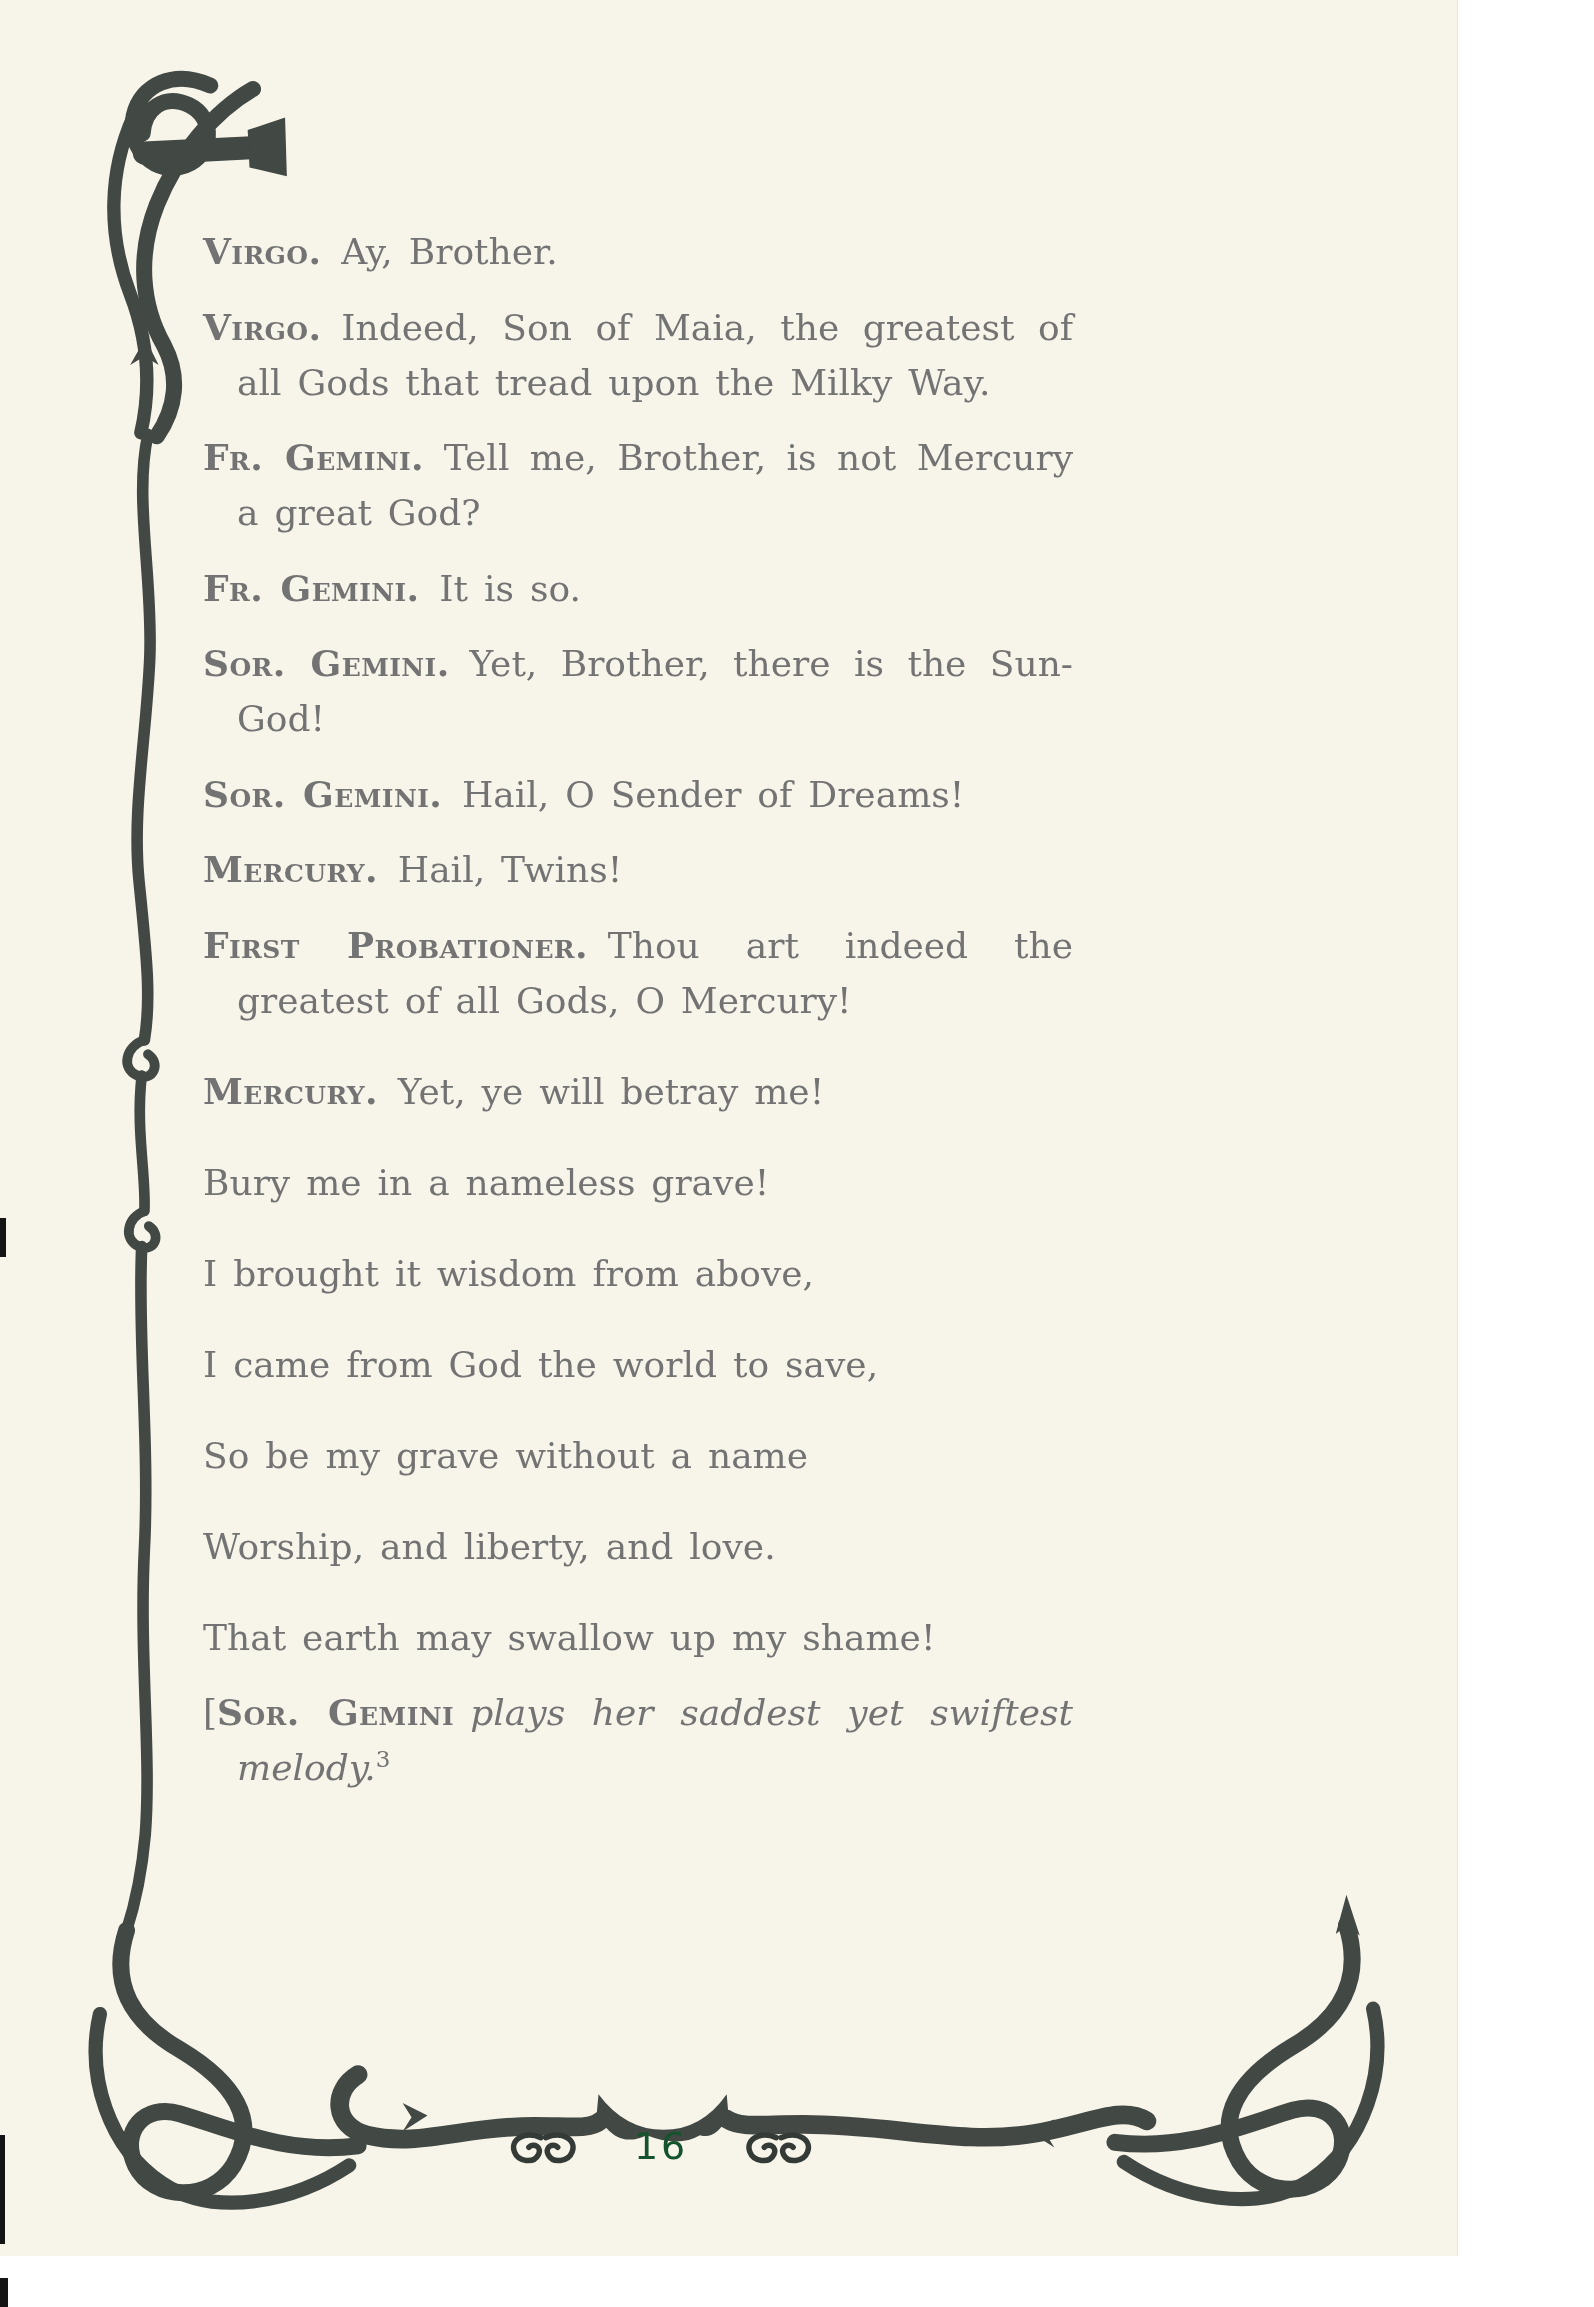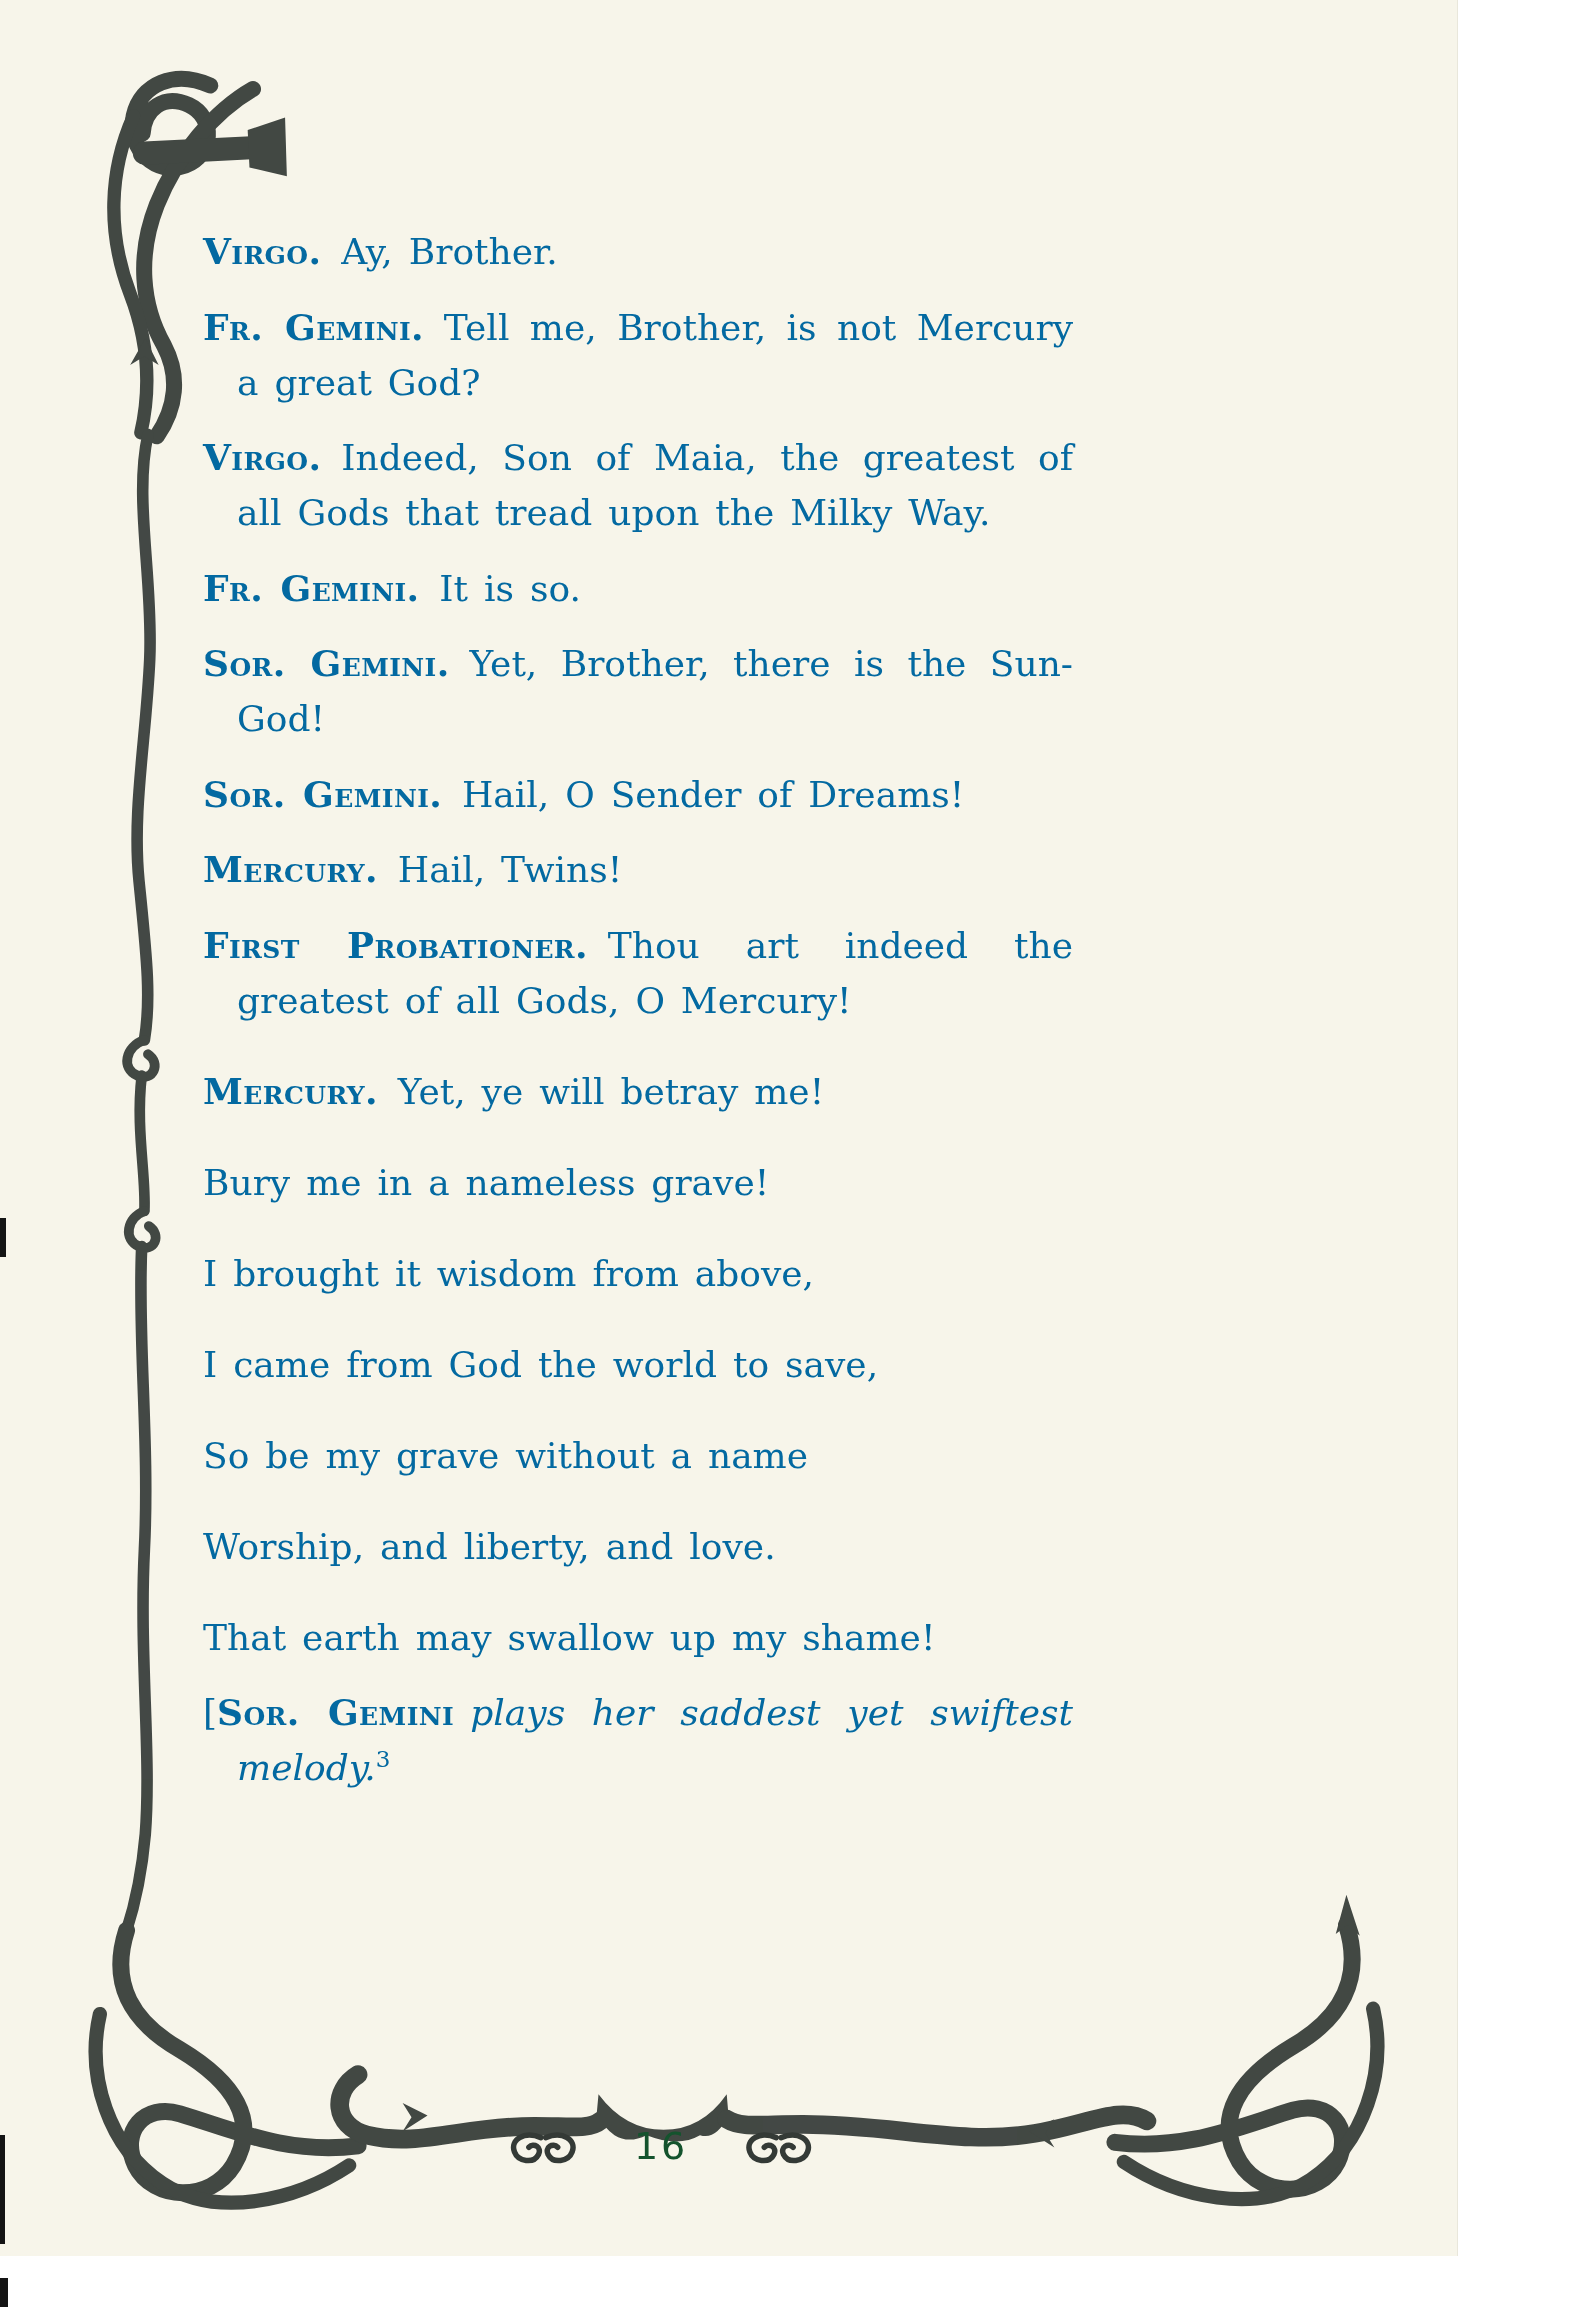--- a/index.html
+++ b/index.html
@@ -3,21 +3,21 @@
 <meta charset="utf-8">
 <style>
   html,body{margin:0;padding:0;background:#ffffff;}
   .canvas{position:relative;width:1595px;height:2307px;background:#ffffff;overflow:hidden;
           font-family:"DejaVu Serif", serif;color:#2d322f;}
   .paper{position:absolute;left:0;top:0;width:1457px;height:2256px;background:#f7f5ea;
          border-right:0.9px solid #e9e7db;}
   .ornaments{position:absolute;left:0;top:0;}
   .textblock{position:absolute;left:203px;top:224px;width:870px;}
   .para{margin:0 0 20.5px 0;font-size:36px;line-height:55px;text-align:justify;
-        padding-left:34px;text-indent:-34px;word-spacing:4.5px;color:#0369a1;}
+        padding-left:34px;text-indent:-34px;word-spacing:4.5px;color:#737373;}
   .para.verse{padding-left:0;text-indent:0;text-align:left;}
   .vline{display:block;margin-top:36px;}
   .speaker{font-variant:small-caps;font-weight:600;letter-spacing:0.4px;margin-right:0.55em;}
   .speaker.nosp{margin-right:0.45em;}
   .ital{font-style:italic;}
   .bracket{font-weight:400;}
   sup.fn{font-size:23px;line-height:0;vertical-align:super;font-style:normal;}
   .footer{position:absolute;left:506px;top:2123px;width:310px;height:46px;
           display:flex;justify-content:space-between;align-items:center;}
   .pagenum{font-family:"DejaVu Sans", sans-serif;font-size:38px;letter-spacing:2.7px;
@@ -64,23 +64,23 @@
       <path d="M1512 2162 C1532 2224 1504 2268 1452 2298 C1392 2334 1362 2378 1392 2428 C1418 2470 1482 2468 1502 2428 C1520 2390 1492 2358 1452 2370 C1392 2388 1332 2416 1252 2406" stroke-width="19"></path>
       <path d="M1542 2256 C1558 2326 1532 2408 1472 2448 C1412 2488 1322 2468 1262 2428" stroke-width="16"></path>
       <polygon points="1500,2172 1512,2128 1527,2174 1513,2162" fill="#3b413d" stroke="none"></polygon>
     </g>
   </svg>
 
   <div class="textblock">
 
     <p class="para"><span class="speaker">Virgo.</span><span>Ay, Brother.</span></p>
 
+    <p class="para"><span class="speaker">Virgo.</span><span>Indeed, Son of Maia, the greatest of all Gods that tread upon the Milky Way.</span></p>
+
     <p class="para"><span class="speaker">Fr. Gemini.</span><span>Tell me, Brother, is not Mercury a great God?</span></p>
-
-    <p class="para"><span class="speaker">Virgo.</span><span>Indeed, Son of Maia, the greatest of all Gods that tread upon the Milky Way.</span></p>
 
     <p class="para"><span class="speaker">Fr. Gemini.</span><span>It is so.</span></p>
 
     <p class="para"><span class="speaker">Sor. Gemini.</span><span>Yet, Brother, there is the Sun-God!</span></p>
 
 
     <p class="para"><span class="speaker">Sor. Gemini.</span><span>Hail, O Sender of Dreams!</span></p>
 
 
     <p class="para"><span class="speaker">Mercury.</span><span>Hail, Twins!</span></p>

